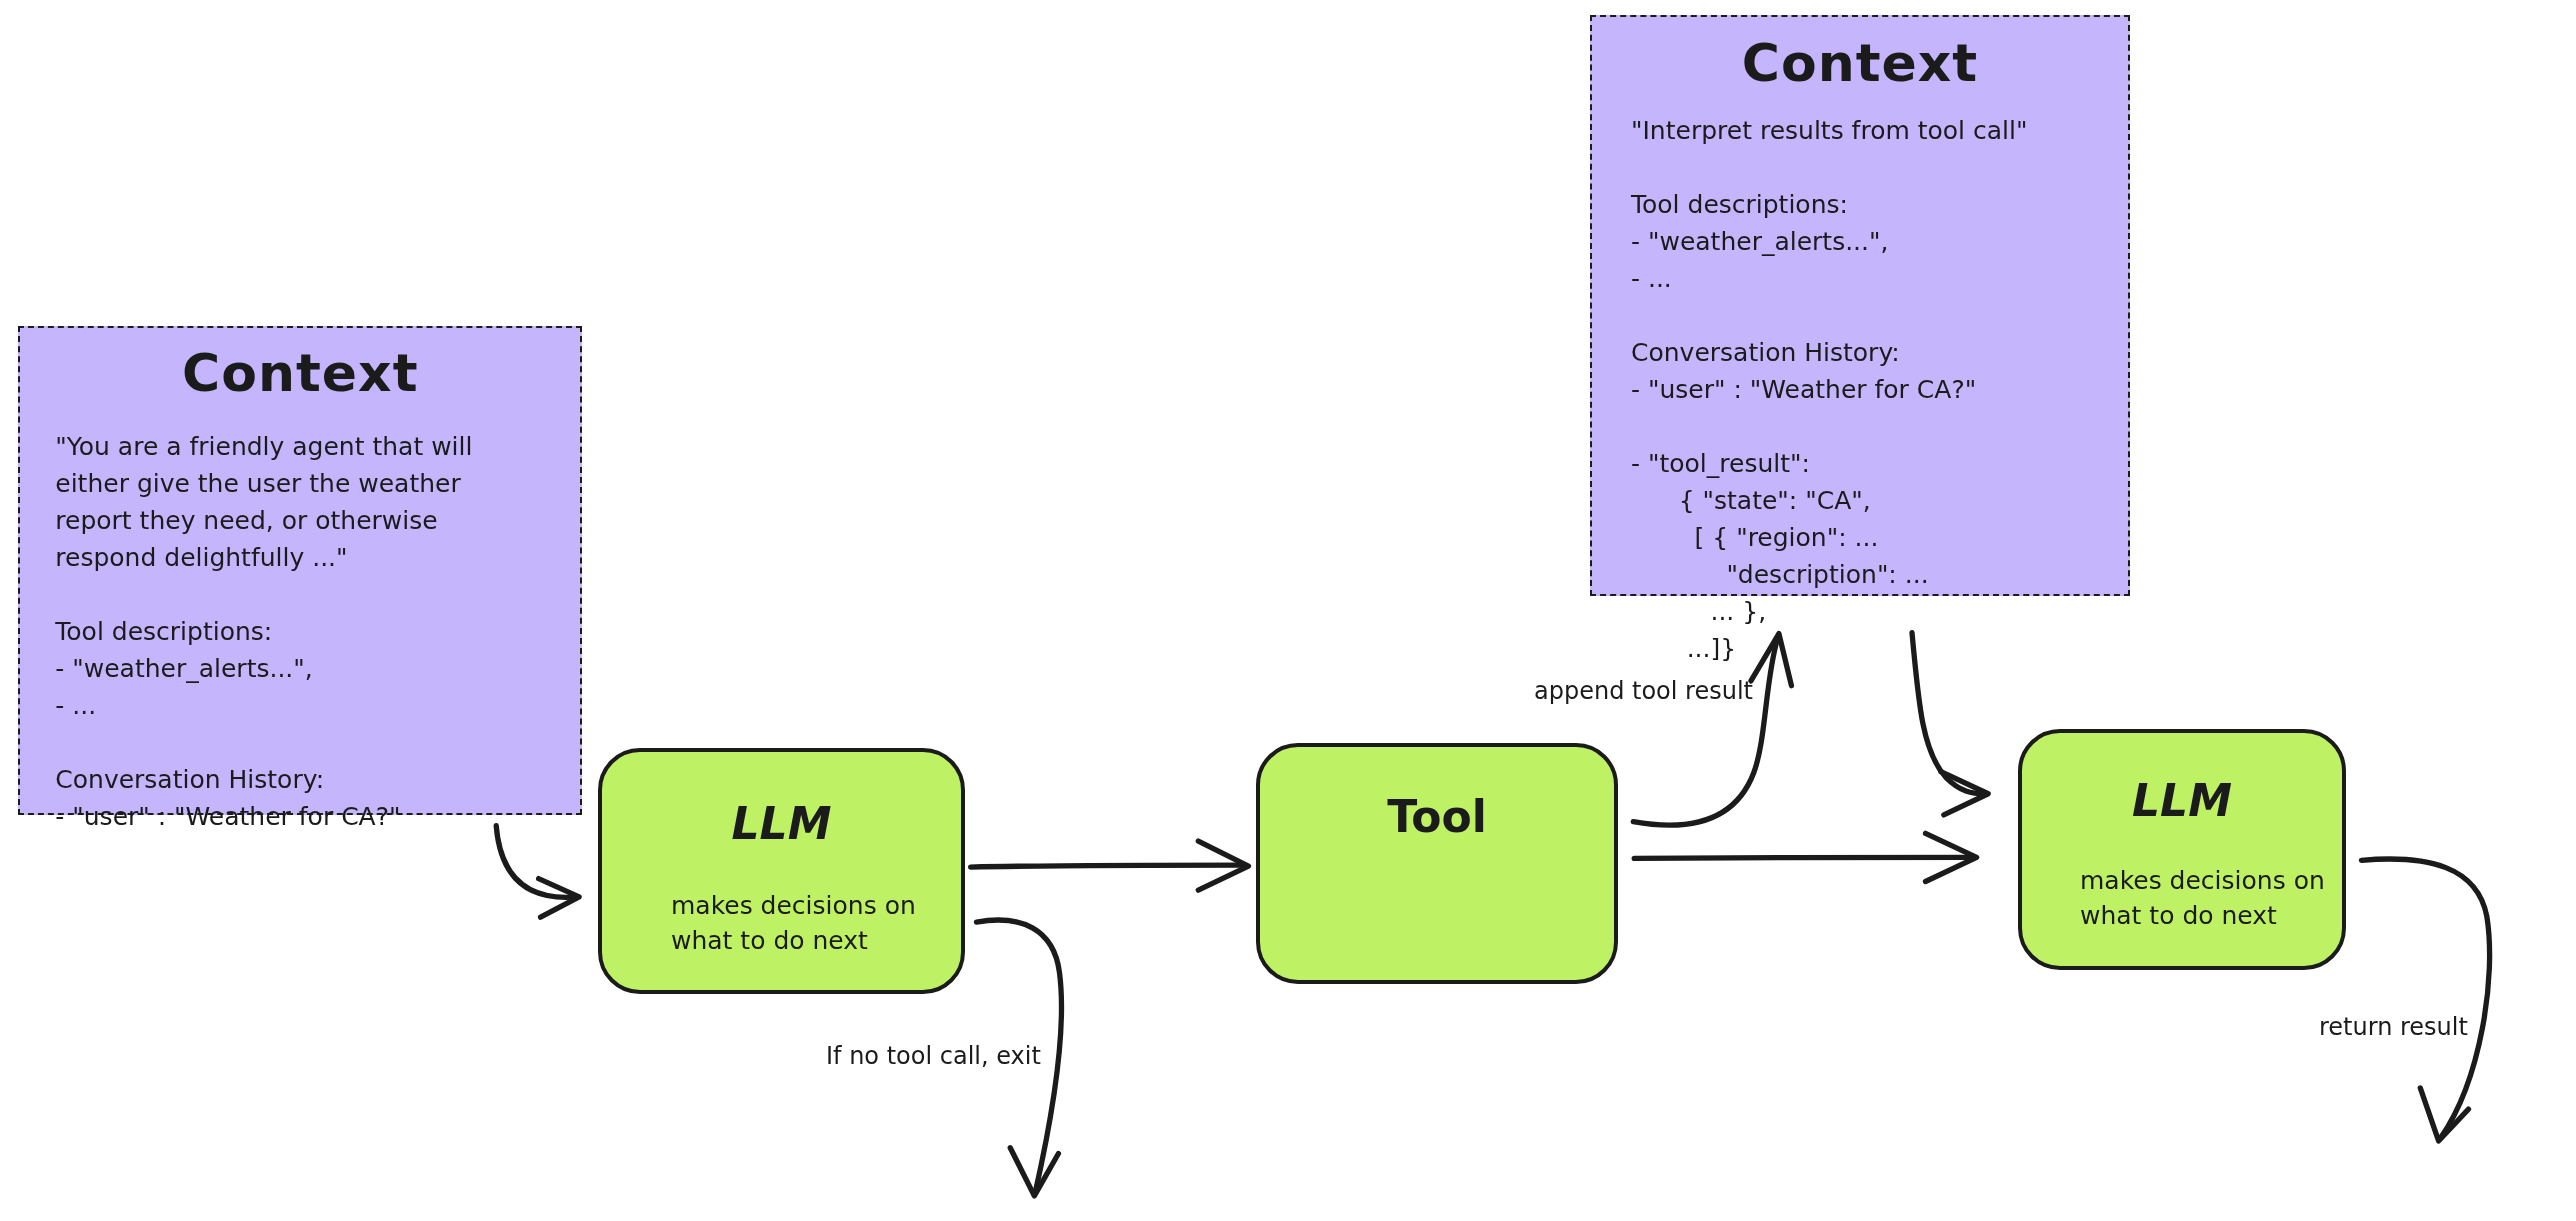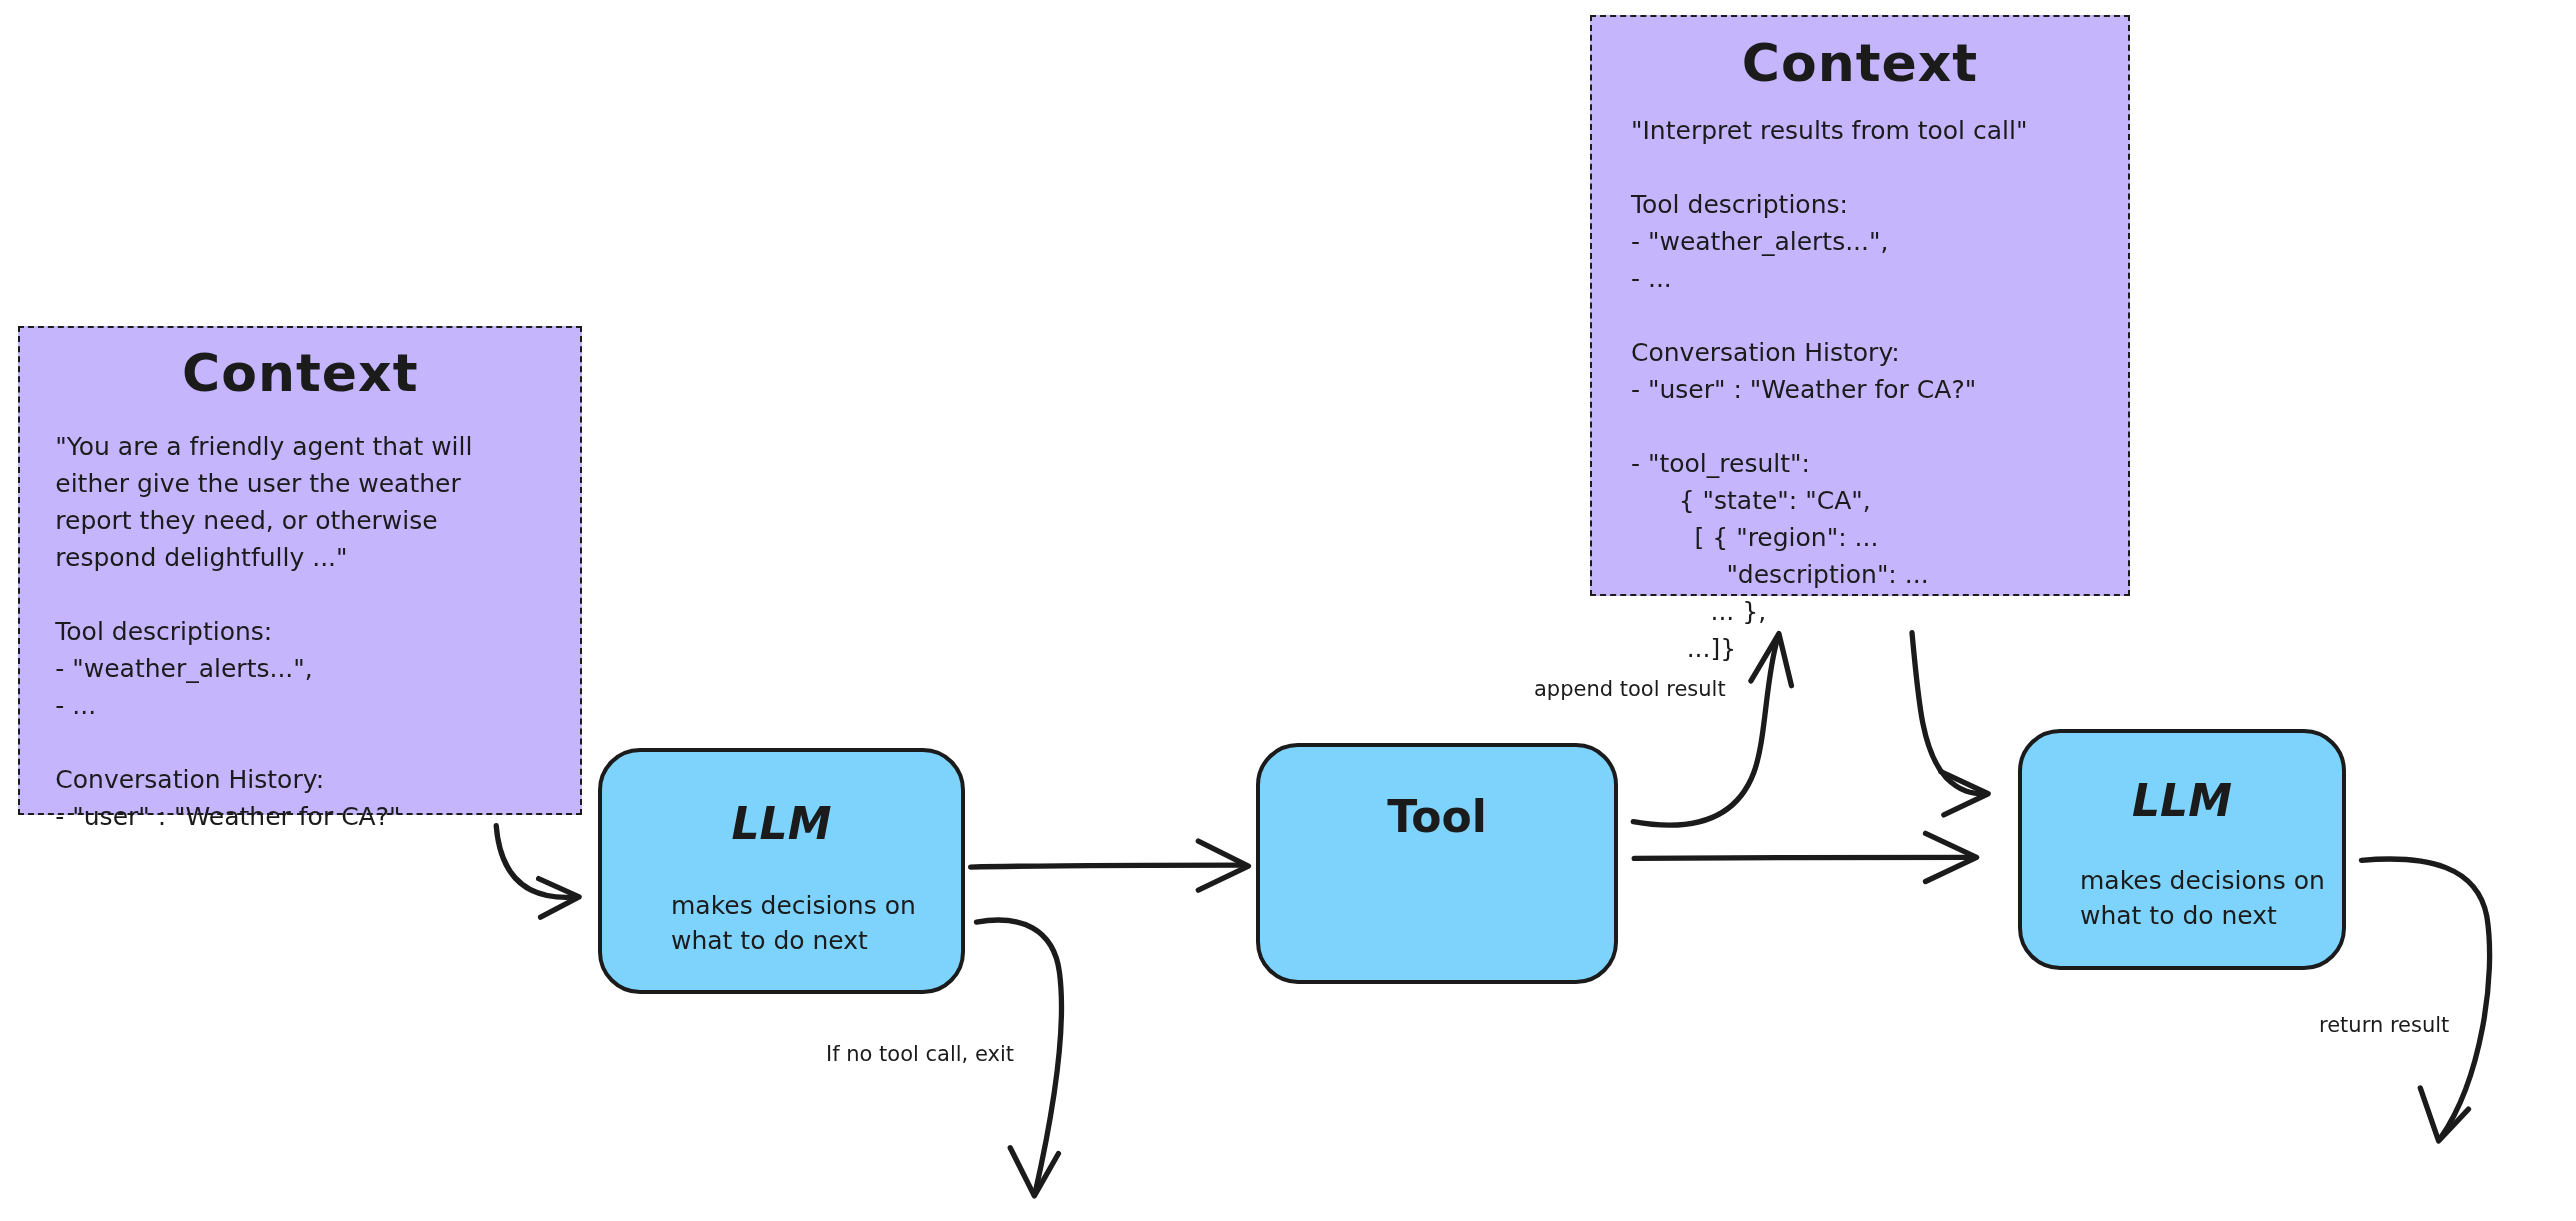--- a/index.html
+++ b/index.html
@@ -10,35 +10,35 @@
   svg.arrows path{fill:none;stroke:#1b1b1b;stroke-width:5.5;stroke-linecap:round;stroke-linejoin:round;}
 
   .ctx{position:absolute;border:2.9px dashed #1b1b1b;background:#c4b5fd;box-sizing:border-box;}
   .ctx-title{text-align:center;font-size:52px;font-weight:bold;letter-spacing:1px;margin-top:15.4px;}
   .ctx-body{white-space:pre-wrap;font-size:25px;line-height:37px;margin-top:25px;}
   #ctx-left{left:18.3px;top:326px;width:564px;height:489px;}
   #ctx-left .ctx-body{margin-left:35px;margin-right:17.4px;}
   #ctx-top{left:1590px;top:15.4px;width:540px;height:581px;}
   #ctx-top .ctx-body{margin-left:39px;margin-right:13.5px;margin-top:19.3px;}
 
-  .node{position:absolute;border:4.8px solid #1b1b1b;border-radius:42px;background:#7dd3fc;box-sizing:border-box;}
+  .node{position:absolute;border:4.8px solid #1b1b1b;border-radius:42px;background:#bef264;box-sizing:border-box;}
   .node-title{text-align:center;font-size:44px;font-weight:bold;}
   .node-title.italic{font-style:italic;}
   .node-sub{white-space:pre-wrap;font-size:25px;line-height:35px;}
   #llm1{left:598px;top:748px;width:367px;height:246px;}
   #llm1 .node-title{margin-top:46px;}
   #llm1 .node-sub{margin-top:39px;margin-left:69px;}
   #tool{left:1256px;top:743px;width:362px;height:241px;}
   #tool .node-title{margin-top:44px;}
   #tool .node-sub{margin-top:42px;margin-left:68px;}
   #llm2{left:2018px;top:729px;width:328px;height:241px;}
   #llm2 .node-title{margin-top:42px;}
   #llm2 .node-sub{margin-top:37px;margin-left:58px;}
 
-  .label{position:absolute;font-size:21px;white-space:nowrap;}
+  .label{position:absolute;font-size:24px;white-space:nowrap;}
   #lbl-append{left:1534px;top:677px;}
   #lbl-exit{left:826px;top:1042px;}
   #lbl-return{left:2319px;top:1013px;}
 </style>
 </head>
 <body>
 
 <div class="canvas">
 
   <svg class="arrows" viewBox="0 0 2670 1266">

